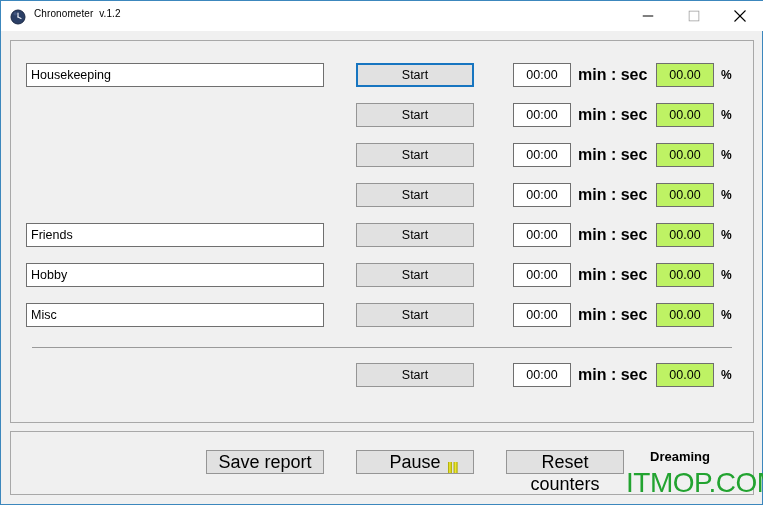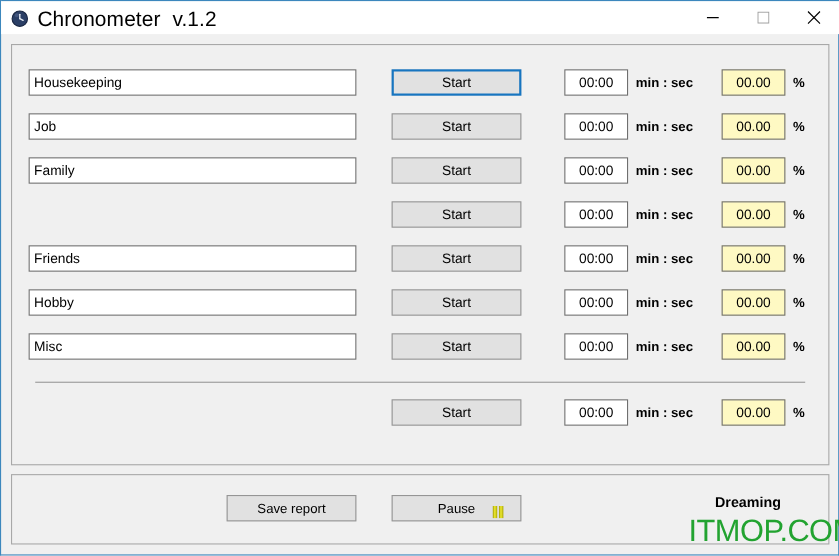--- a/index.html
+++ b/index.html
@@ -36,21 +36,21 @@
     box-sizing: border-box;
   }
   .title-icon {
     position: absolute;
     left: 9px; top: 8px;
     width: 16px; height: 16px;
   }
   .title-text {
     position: absolute;
     left: 33px; top: 7px;
-    font-size: 19px;
+    font-size: 10px;
     color: #000000;
     white-space: pre;
     letter-spacing: 0.1px;
   }
   .win-btn {
     position: absolute;
     top: 0;
     width: 46px;
     height: 30px;
     cursor: default;
@@ -126,33 +126,33 @@
     font-size: 12.5px;
     color: #000000;
     text-align: center;
     line-height: 22px;
     outline: none;
   }
   .unit-label {
     position: absolute;
     left: 567px; top: 0;
     height: 24px;
-    font-size: 12px;
+    font-size: 16px;
     font-weight: bold;
     color: #000000;
     line-height: 24px;
     white-space: pre;
   }
   .pct-field {
     position: absolute;
     left: 645px; top: 0;
     width: 58px; height: 24px;
     box-sizing: border-box;
     border: 1px solid #6f6f6f;
-    background: #fef9c3;
+    background: #bef264;
     font-family: "Liberation Sans", sans-serif;
     font-size: 12.5px;
     color: #000000;
     text-align: center;
     line-height: 22px;
     outline: none;
   }
   .pct-label {
     position: absolute;
     left: 710px; top: 0;
@@ -173,21 +173,21 @@
 
   
   .action-btn {
     position: absolute;
     top: 18px;
     height: 24px;
     box-sizing: border-box;
     border: 1px solid #959595;
     background: #e1e1e1;
     font-family: "Liberation Sans", sans-serif;
-    font-size: 12px;
+    font-size: 18px;
     color: #000000;
     text-align: center;
     line-height: 22px;
     cursor: default;
   }
   .btn-save   { left: 195px; width: 118px; }
   .btn-pause  { left: 345px; width: 118px; }
   .btn-reset  { left: 495px; width: 118px; }
   .pause-icon {
     position: absolute;
@@ -255,29 +255,27 @@
     <div id="rows-host">
         <div class="row" style="top: 22px;">
           <input type="text" class="name-field" value="Housekeeping" style="">
           <div class="start-btn focused">Start</div>
           <input type="text" class="time-field" value="00:00" style="">
           <span class="unit-label">min : sec</span>
           <input type="text" class="pct-field" value="00.00" style="">
           <span class="pct-label">%</span>
         </div>
         <div class="row" style="top: 62px;">
-          <input type="text" class="name-field" value="Job" style="">
           <div class="start-btn">Start</div>
           <input type="text" class="time-field" value="00:00" style="">
           <span class="unit-label">min : sec</span>
           <input type="text" class="pct-field" value="00.00" style="">
           <span class="pct-label">%</span>
         </div>
         <div class="row" style="top: 102px;">
-          <input type="text" class="name-field" value="Family" style="">
           <div class="start-btn">Start</div>
           <input type="text" class="time-field" value="00:00" style="">
           <span class="unit-label">min : sec</span>
           <input type="text" class="pct-field" value="00.00" style="">
           <span class="pct-label">%</span>
         </div>
         <div class="row" style="top: 142px;">
           <div class="start-btn">Start</div>
           <input type="text" class="time-field" value="00:00" style="">
           <span class="unit-label">min : sec</span>
@@ -331,18 +329,19 @@
               <stop offset="45%" stop-color="#efeb33"></stop>
               <stop offset="100%" stop-color="#a8a400"></stop>
             </linearGradient>
           </defs>
           <rect x="1" y="0" width="4" height="11" fill="url(#pg)"></rect>
           <rect x="6.6" y="0" width="4" height="11" fill="url(#pg)"></rect>
         </svg>
       </span>
     </div>
 
+    <div class="action-btn btn-reset">Reset counters</div>
 
     <div class="settings-label">Dreaming</div>
   </div>
 
   <div class="watermark">ITMOP.COM</div>
 </div>
 
 </body></html>

